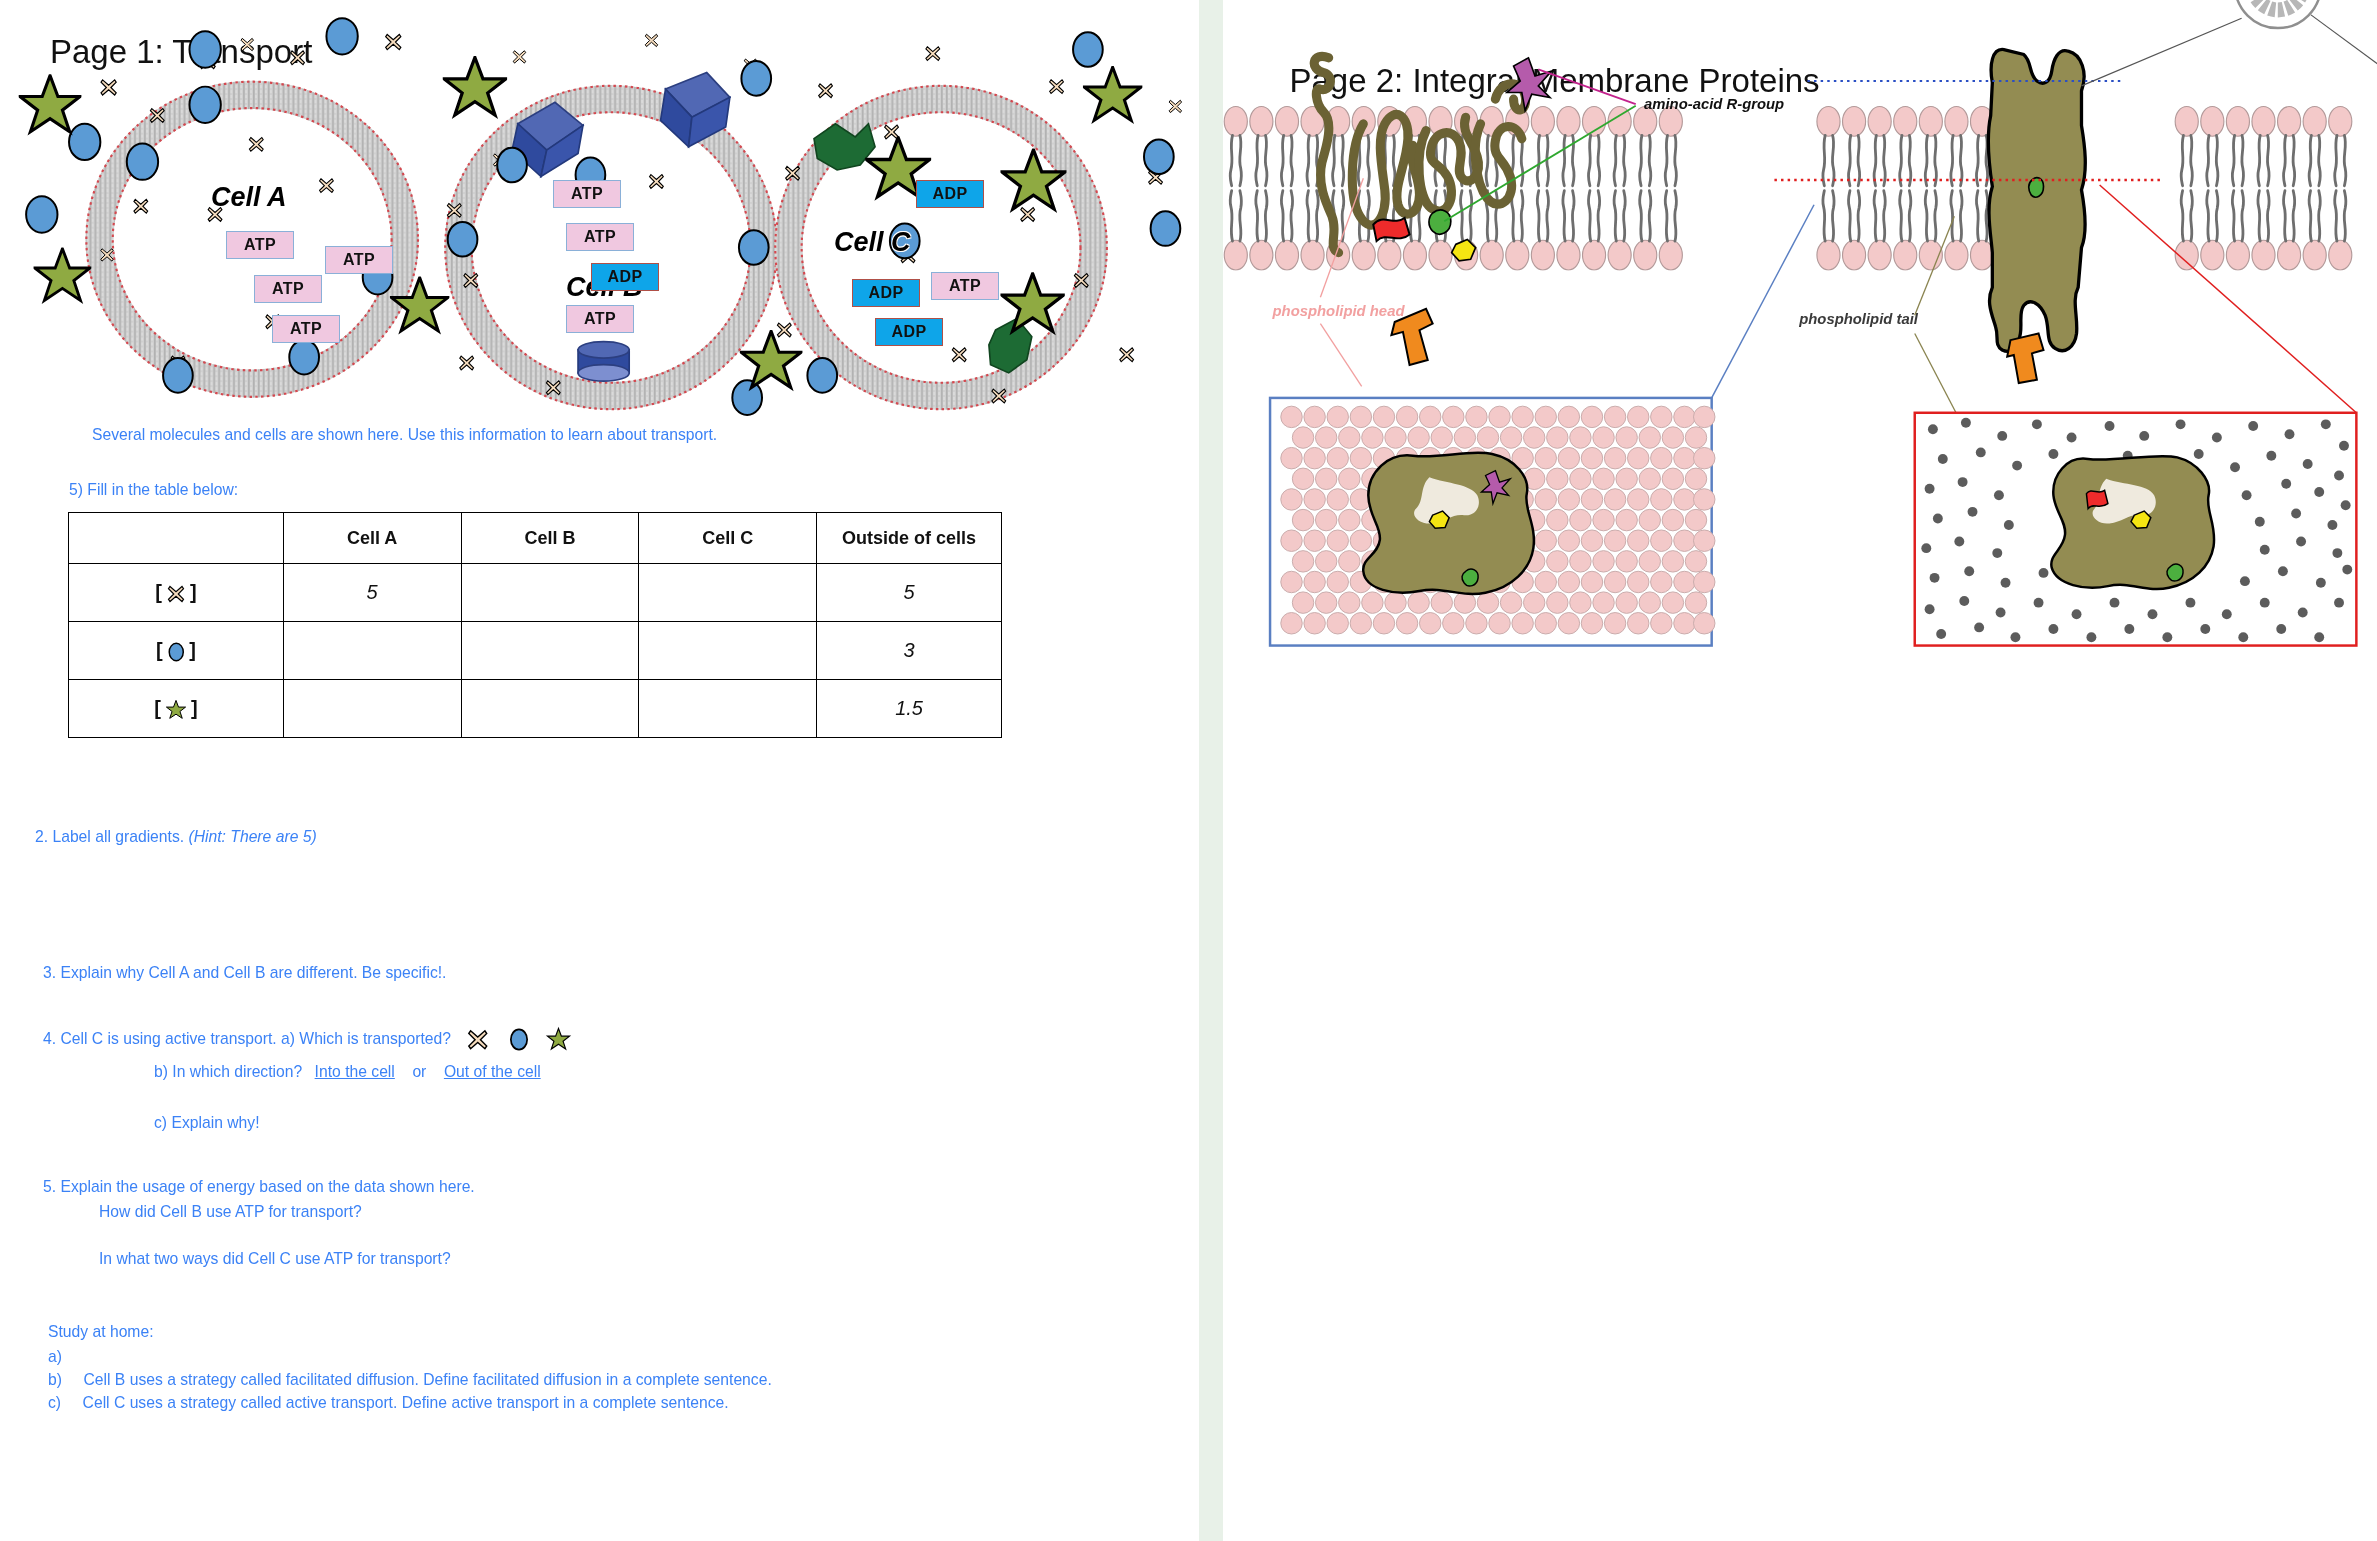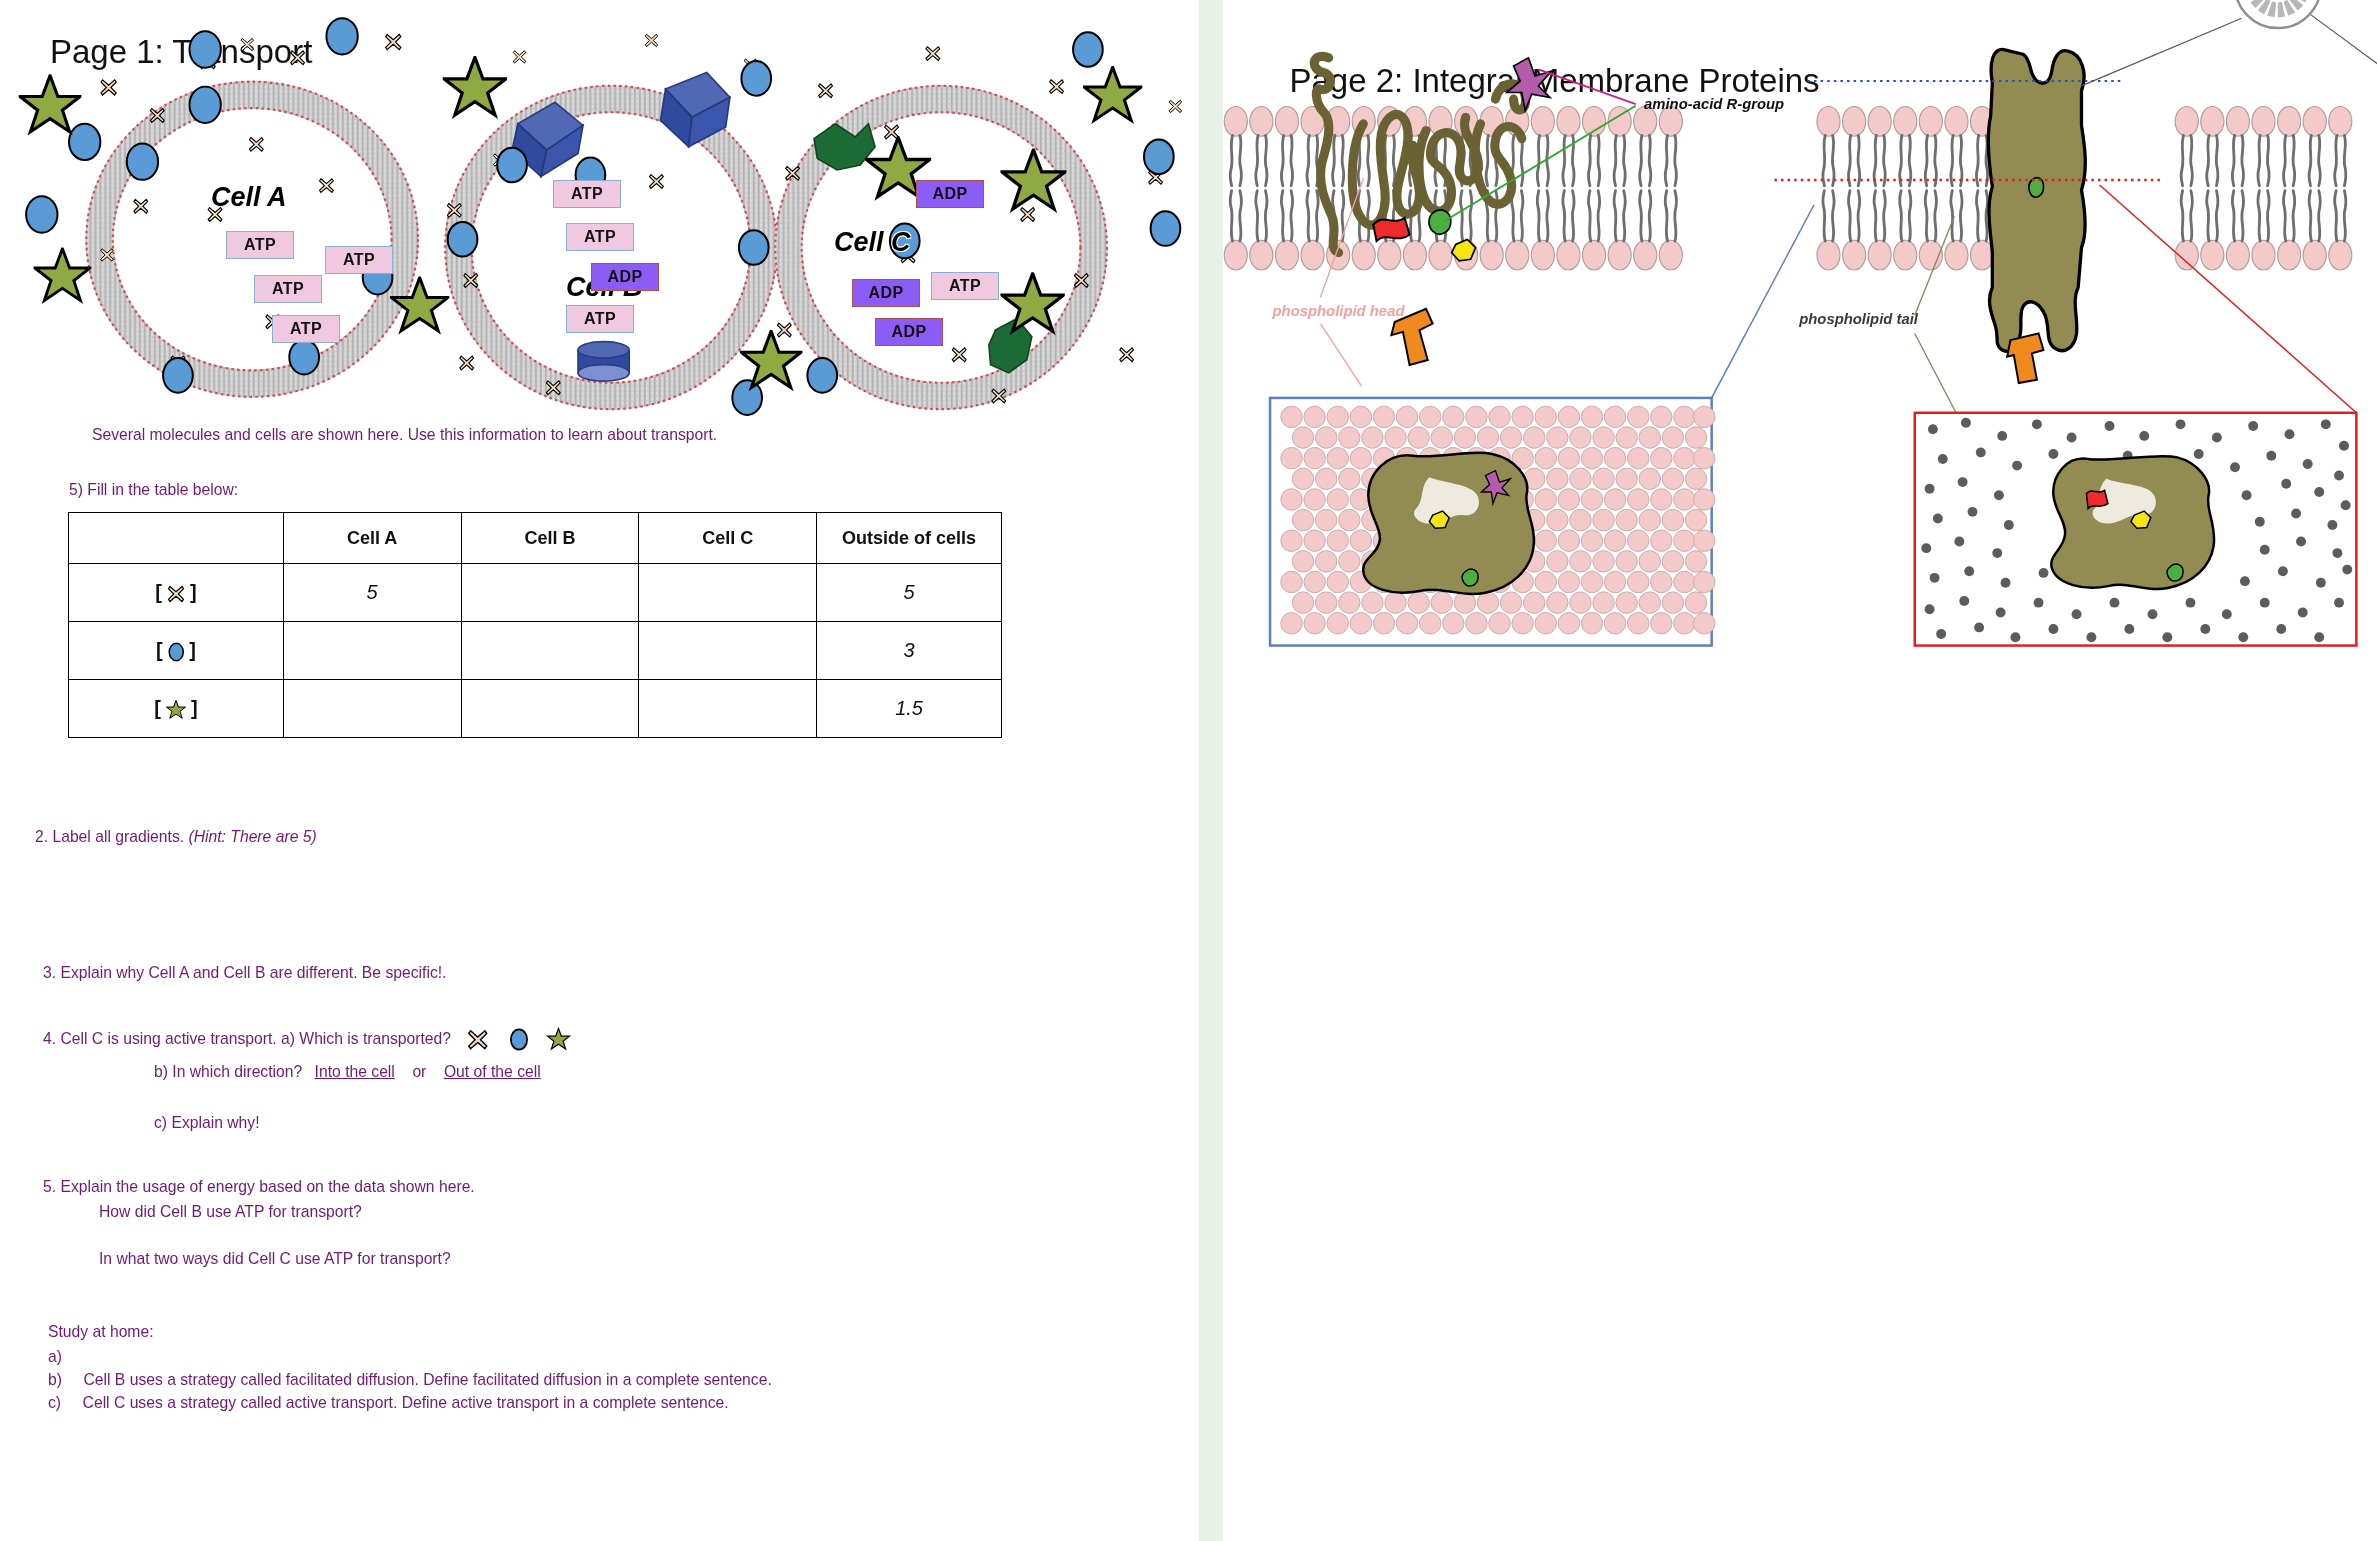--- a/index.html
+++ b/index.html
@@ -17,27 +17,27 @@
   .gutter { width: 25px; background: #e8f1e8; height: 1541px; }
   #page2 { width: 1154px; }
 
   .ptitle { position: absolute; font-size: 33px; color: #111; letter-spacing: 0px; white-space: nowrap; }
   .atp, .adp {
     position: absolute; font-size: 16px; font-weight: bold; color:#111;
     display: flex; align-items: center; justify-content: center;
     border: 1.7px solid #8ab0d8; letter-spacing: 0.4px;
   }
   .atp { background: #f0c8e0; }
-  .adp { background: #8b5cf6; border-color: #b05047; }
+  .adp { background: #0ea5e9; border-color: #b05047; }
 
   .cellname { position: absolute; font-size: 27px; font-weight: bold; font-style: italic; color: #000;
               text-shadow: 0.8px 0.8px 0 #fff, -0.8px -0.8px 0 #fff, 0.8px -0.8px 0 #fff, -0.8px 0.8px 0 #fff; }
 
   
-  .p1text { position: absolute; font-size: 15.7px; color: #701a75; line-height: 1.45; }
+  .p1text { position: absolute; font-size: 15.7px; color: #3b82f6; line-height: 1.45; }
   .ital { font-style: italic; }
   .under { text-decoration: underline; }
 
   
   table.grid { position: absolute; border-collapse: collapse; background: #fff; }
   table.grid td, table.grid th { border: 1.7px solid #000; text-align: center; color: #111; }
 
   #t1 { left: 68px; top: 512px; width: 934px; }
   #t1 th { height: 51px; font-size: 18px; font-weight: bold; }
   #t1 td { height: 58px; font-size: 18px; }

